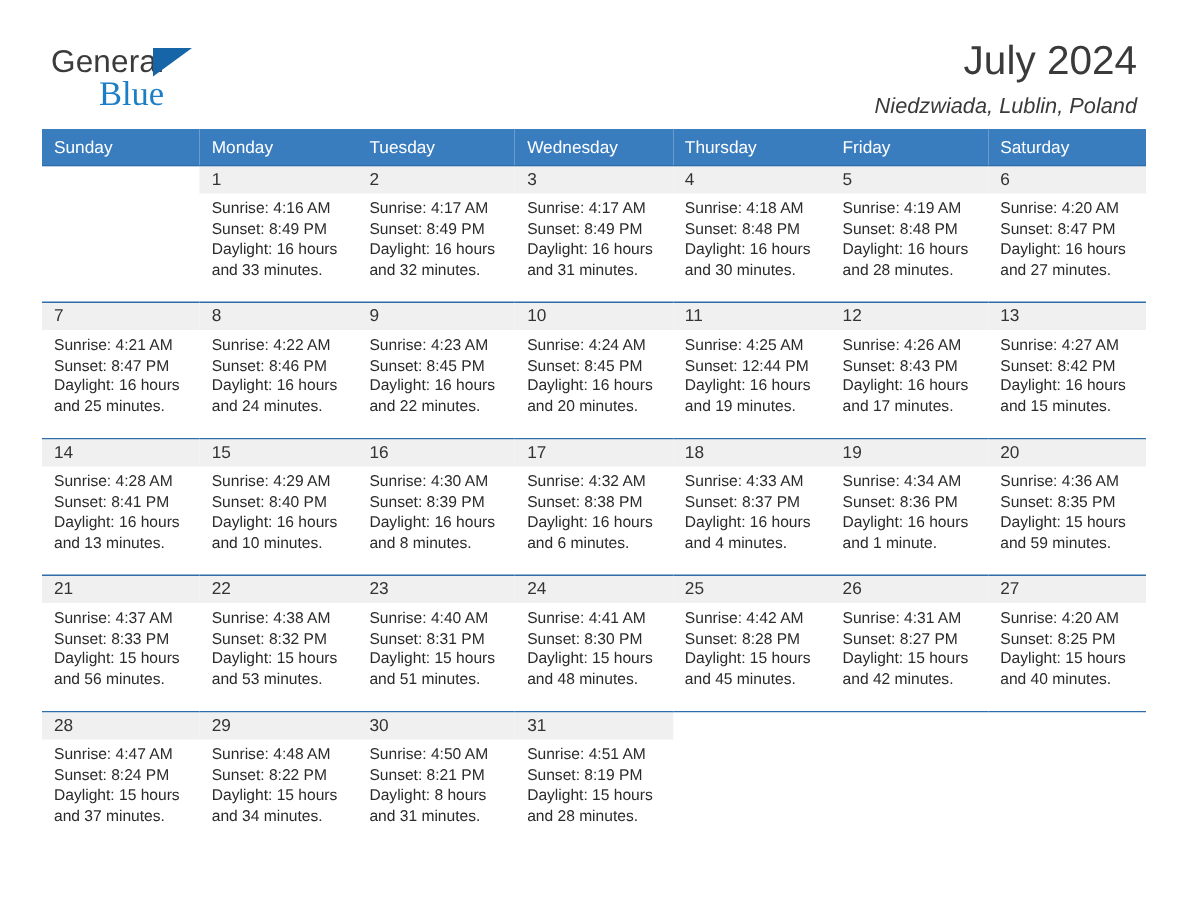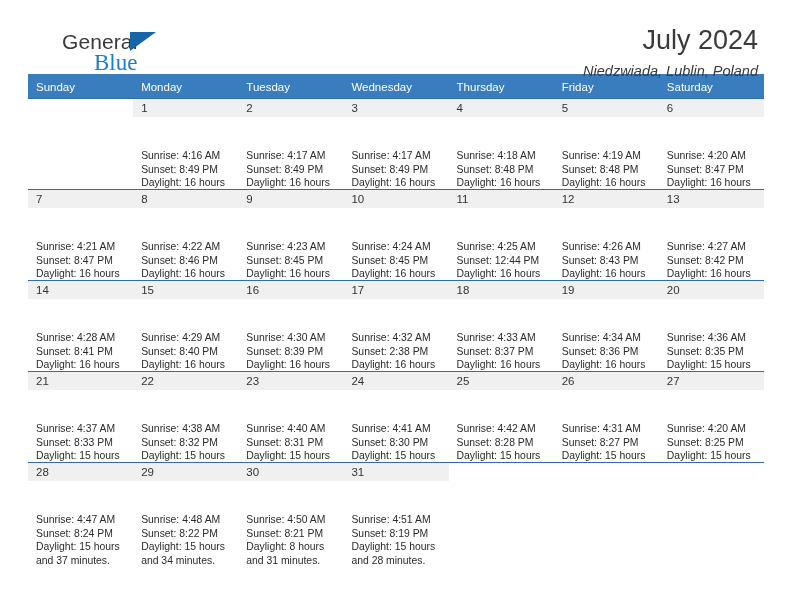--- a/index.html
+++ b/index.html
@@ -18,22 +18,21 @@
     position: relative;
     width: 792px;
     height: 612px;
     box-sizing: border-box;
     padding: 0 28px;
   }
 
   
   .header {
     position: relative;
-    height: 74px;
-    margin-left: 28px;
+    height: 86px;
   }
   .brand {
     position: absolute;
     left: 6px;
     top: 30px;
     width: 130px;
     height: 52px;
   }
   .brand-general {
     position: absolute;
@@ -121,21 +120,20 @@
     line-height: 15px;
   }
   .cell.empty .daynum-band {
     background: #ffffff;
   }
   .cell-body {
     padding: 4px 6px 0 8px;
     font-size: 10.4px;
     line-height: 13.6px;
     color: #2b2b2b;
-    margin-top: 28px;
   }
   .cell-body div {
     white-space: nowrap;
   }
   .cell-body .daylight {
     white-space: normal;
   }
 </style>
 </head>
 <body>
@@ -336,21 +334,21 @@
                 <div>Sunset: 8:39 PM</div>
                 <div class="daylight">Daylight: 16 hours and 8 minutes.</div>
               </div>
             </div>
           </td>
           <td>
             <div class="cell">
               <div class="daynum-band">17</div>
               <div class="cell-body">
                 <div>Sunrise: 4:32 AM</div>
-                <div>Sunset: 2:38 PM</div>
+                <div>Sunset: 8:38 PM</div>
                 <div class="daylight">Daylight: 16 hours and 6 minutes.</div>
               </div>
             </div>
           </td>
           <td>
             <div class="cell">
               <div class="daynum-band">18</div>
               <div class="cell-body">
                 <div>Sunrise: 4:33 AM</div>
                 <div>Sunset: 8:37 PM</div>

